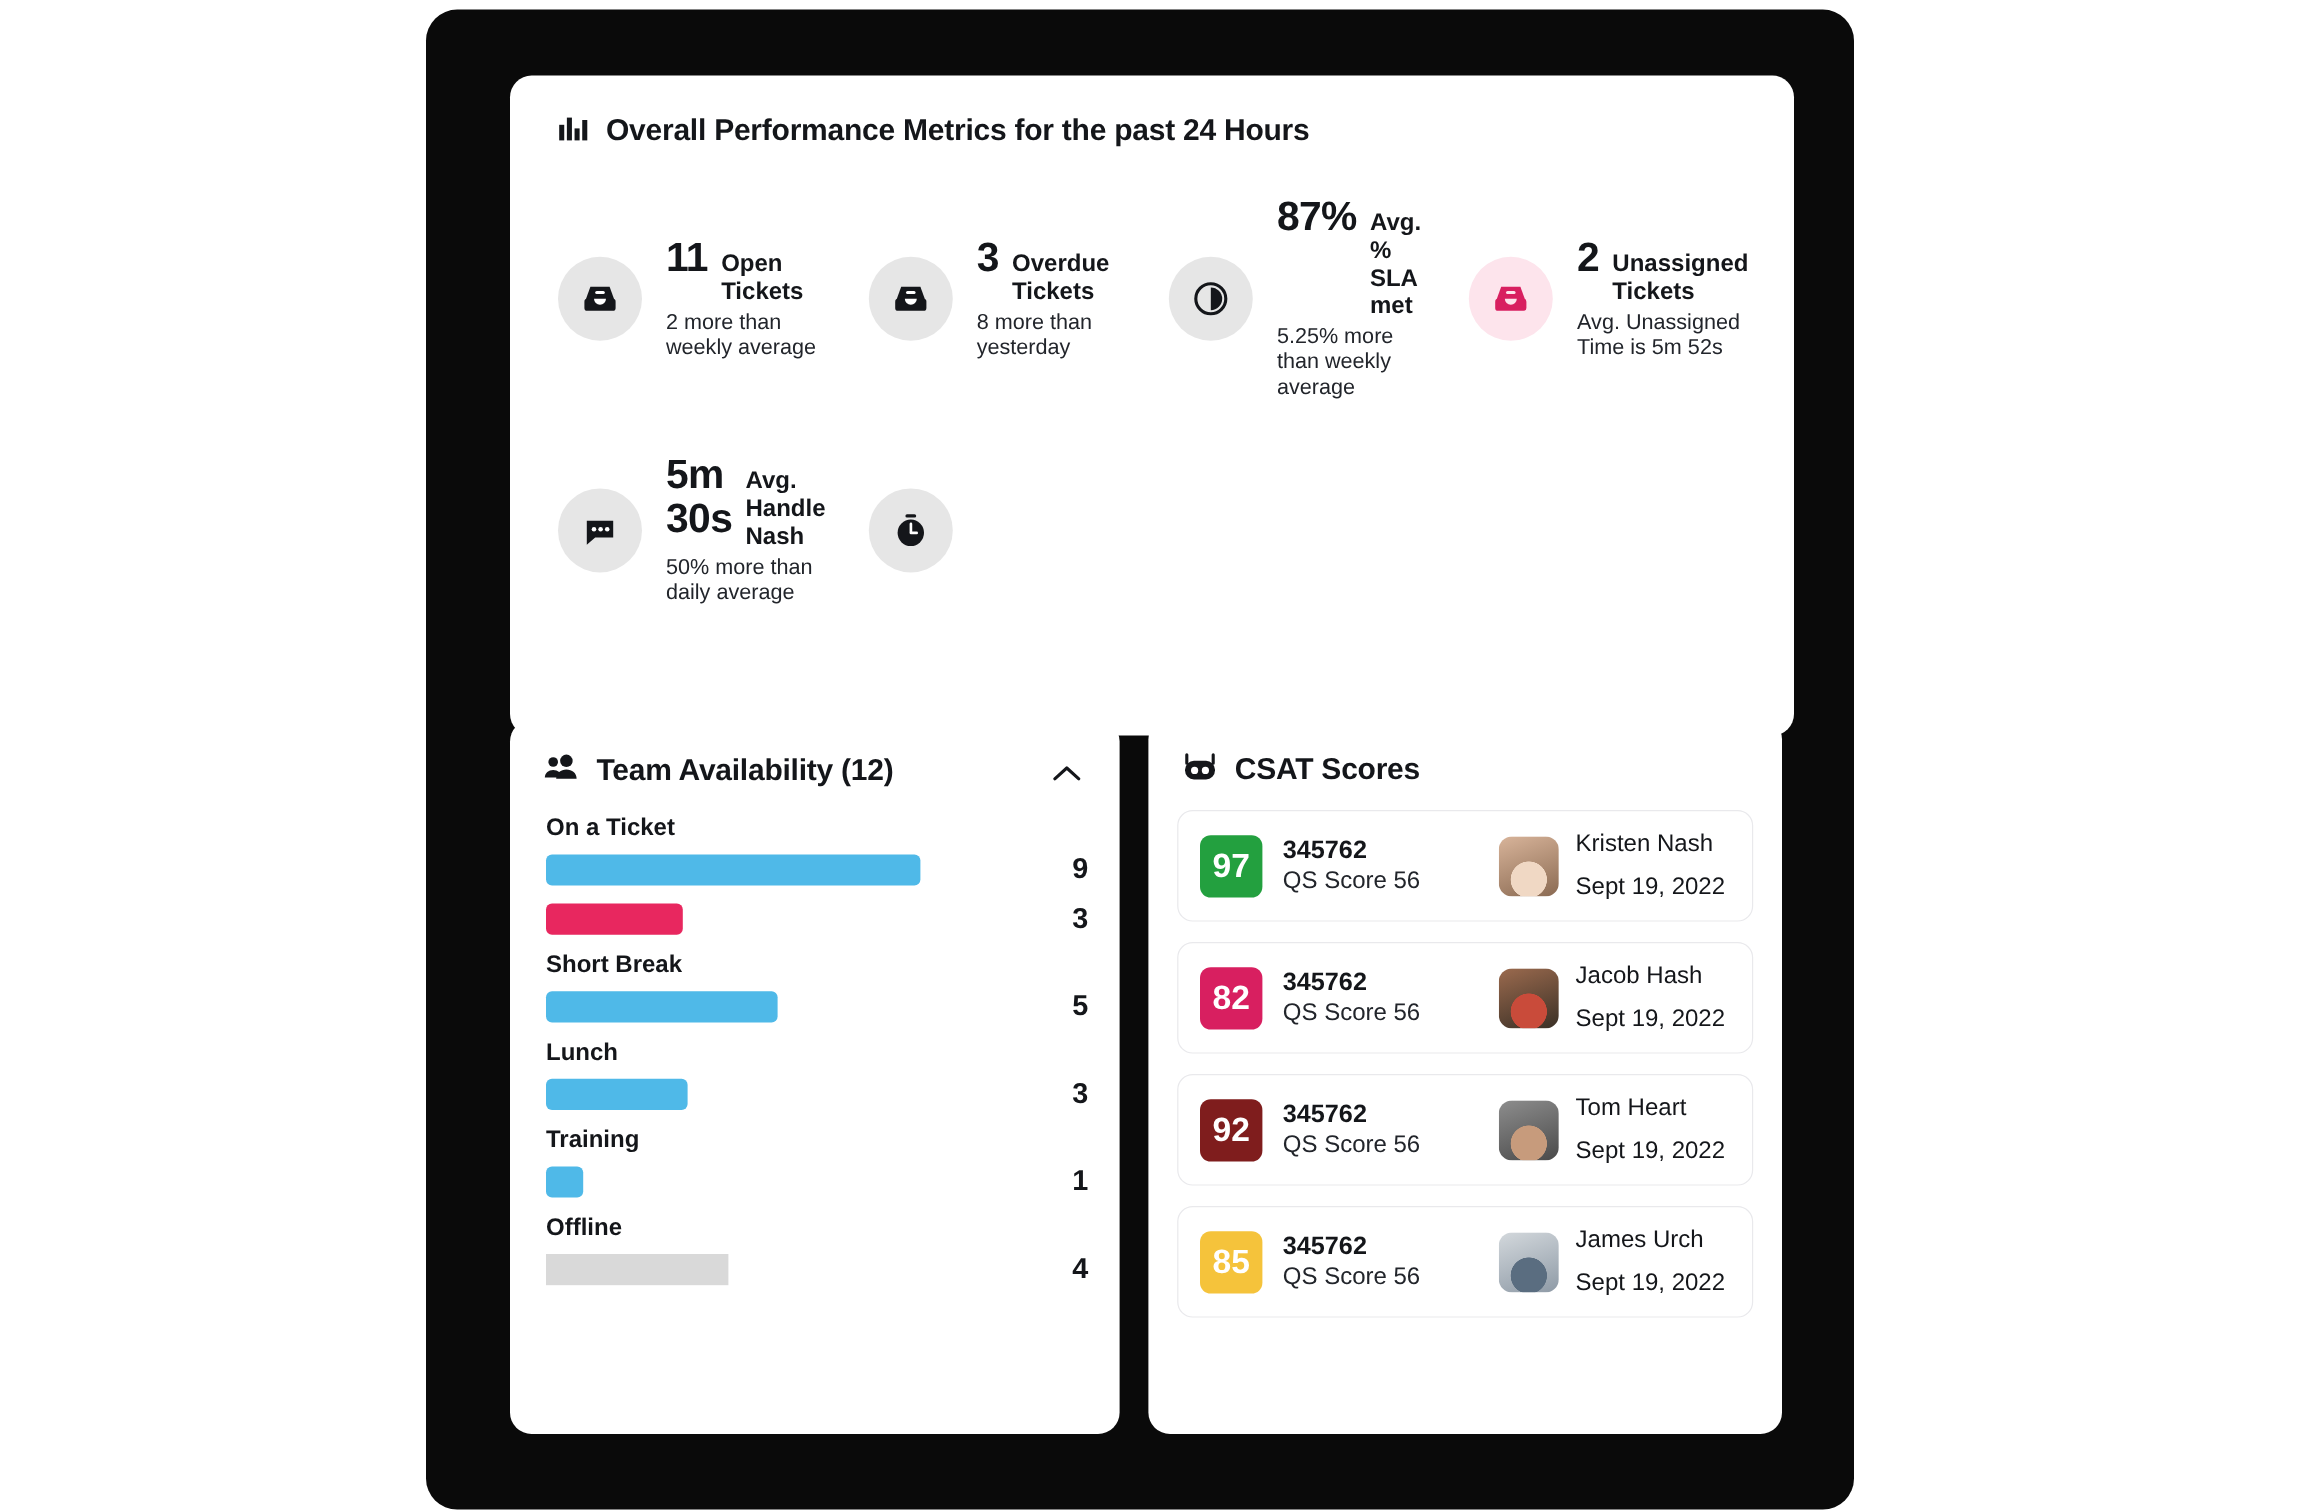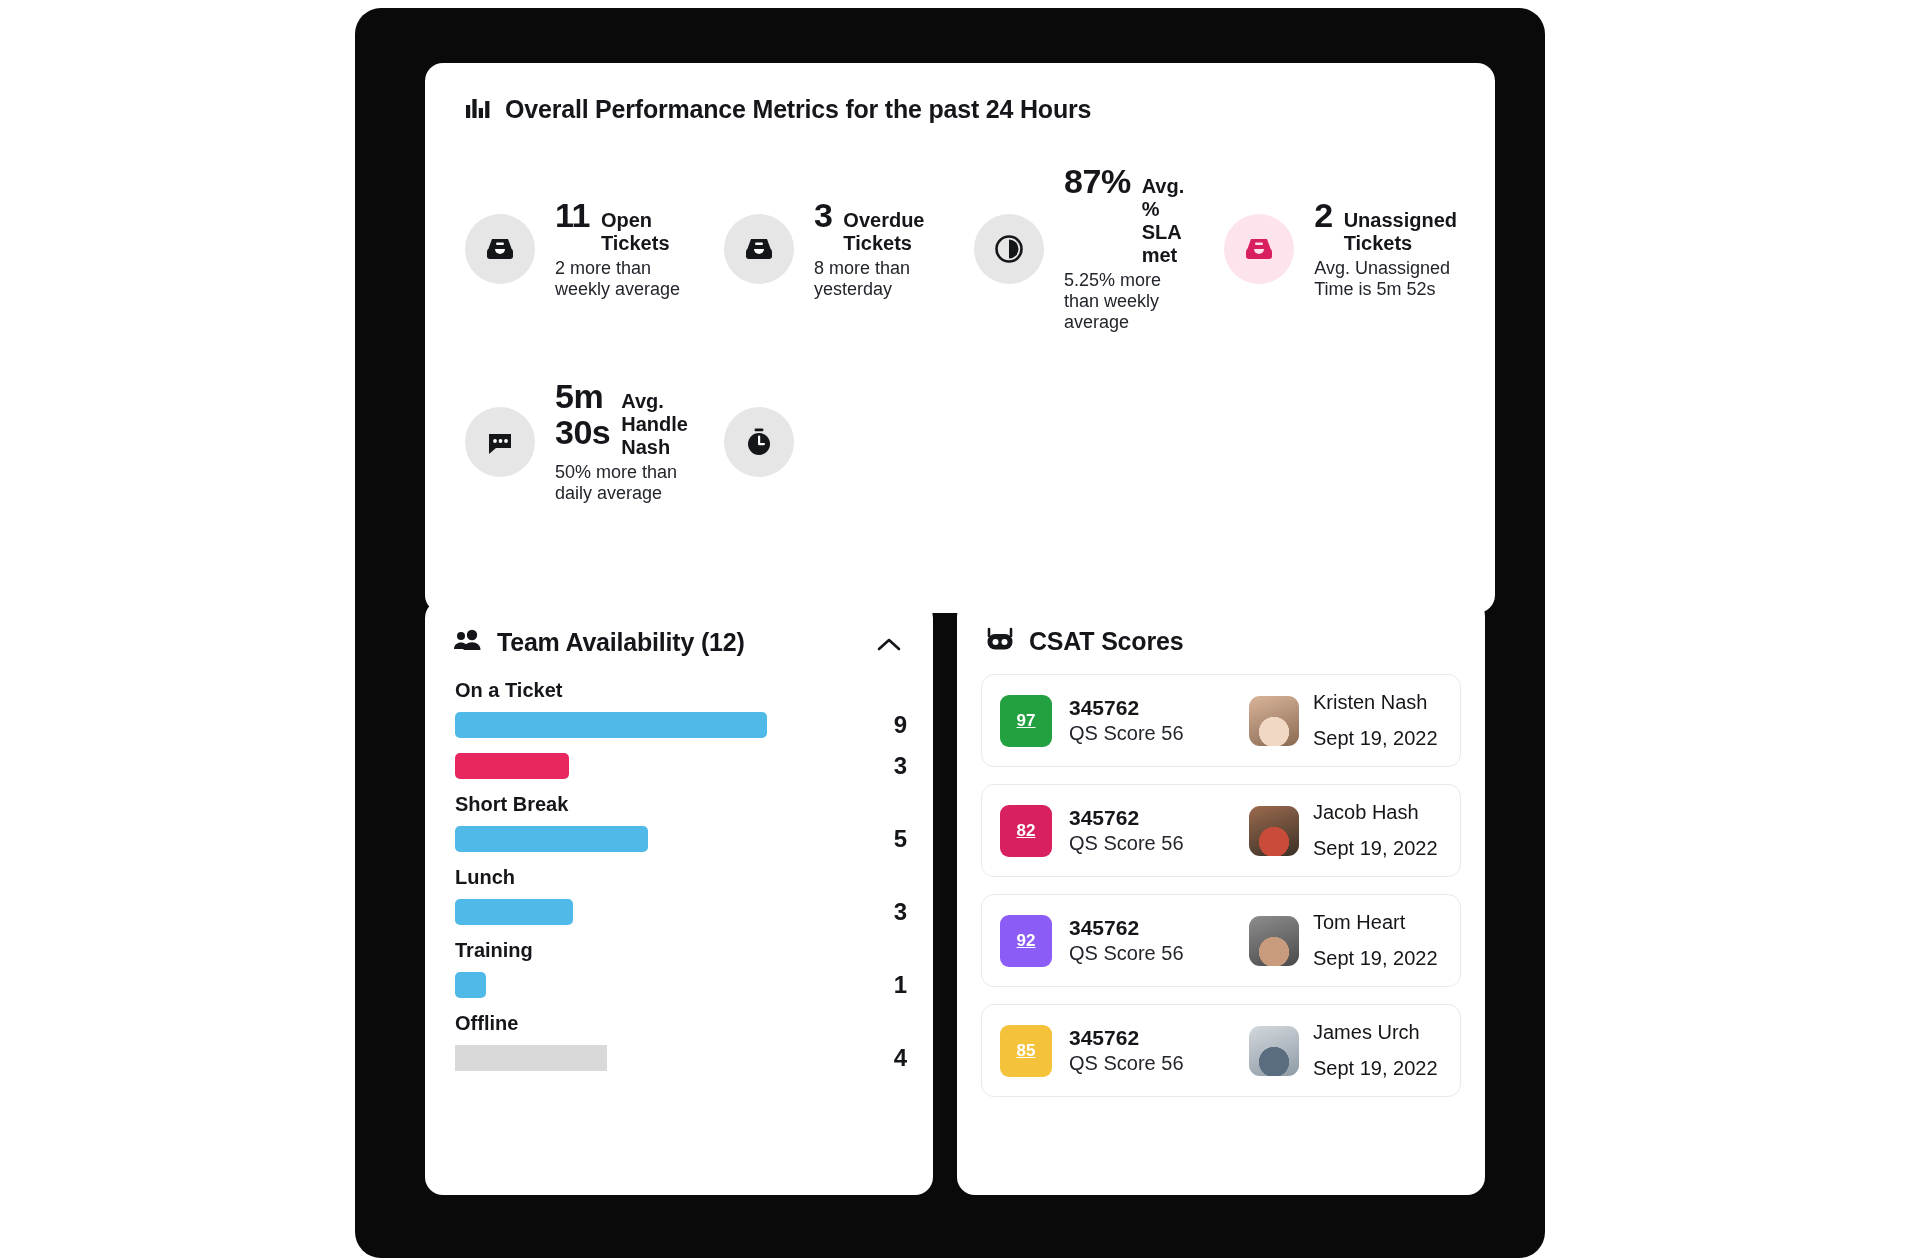--- a/index.html
+++ b/index.html
@@ -83,23 +83,22 @@
   #csat-card { left: 957px; top: 598px; width: 528px; height: 597px; }
   #csat-card .card-head { padding: 28px 0 0 28px; }
   .csat-list { padding: 18px 24px 0 24px; display: flex; flex-direction: column; gap: 17px; }
   .csat-row {
     border: 1px solid #e9e9ec; border-radius: 13px;
     height: 93px; display: flex; align-items: center; padding: 0 18px;
   }
   .score-badge {
     width: 52px; height: 52px; border-radius: 9px;
     display: flex; align-items: center; justify-content: center;
-    color: #fff; font-size: 17px; font-weight: bold;
+    color: #fff; font-size: 28px; font-weight: bold;
     flex: 0 0 52px;
-    text-decoration: underline;
   }
   .csat-mid { margin-left: 17px; display: flex; flex-direction: column; gap: 2px; width: 180px; }
   .csat-id { font-size: 21px; font-weight: bold; color: #14161a; }
   .csat-qs { font-size: 20px; color: #22252b; }
   .avatar {
     width: 50px; height: 50px; border-radius: 11px;
     flex: 0 0 50px; overflow: hidden;
   }
   .csat-right { margin-left: 14px; display: flex; flex-direction: column; gap: 13px; }
   .csat-name { font-size: 20px; color: #14161a; }
@@ -336,21 +335,21 @@
             <div class="csat-id">345762</div>
             <div class="csat-qs">QS Score 56</div>
           </div>
           <div class="avatar" style="background: radial-gradient(circle at 50% 72%, rgb(201, 75, 58) 0px, rgb(201, 75, 58) 34%, transparent 35%), linear-gradient(160deg, rgb(155, 106, 78) 0%, rgb(58, 48, 38) 100%);"></div>
           <div class="csat-right">
             <div class="csat-name">Jacob Hash</div>
             <div class="csat-date">Sept 19, 2022</div>
           </div>
         </div>
         <div class="csat-row">
-          <div class="score-badge" style="background: #8b5cf6;">92</div>
+          <div class="score-badge" style="background: #7f1d1d;">92</div>
           <div class="csat-mid">
             <div class="csat-id">345762</div>
             <div class="csat-qs">QS Score 56</div>
           </div>
           <div class="avatar" style="background: radial-gradient(circle at 50% 72%, rgb(199, 155, 124) 0px, rgb(199, 155, 124) 34%, transparent 35%), linear-gradient(160deg, rgb(141, 141, 141) 0%, rgb(74, 74, 74) 100%);"></div>
           <div class="csat-right">
             <div class="csat-name">Tom Heart</div>
             <div class="csat-date">Sept 19, 2022</div>
           </div>
         </div>

